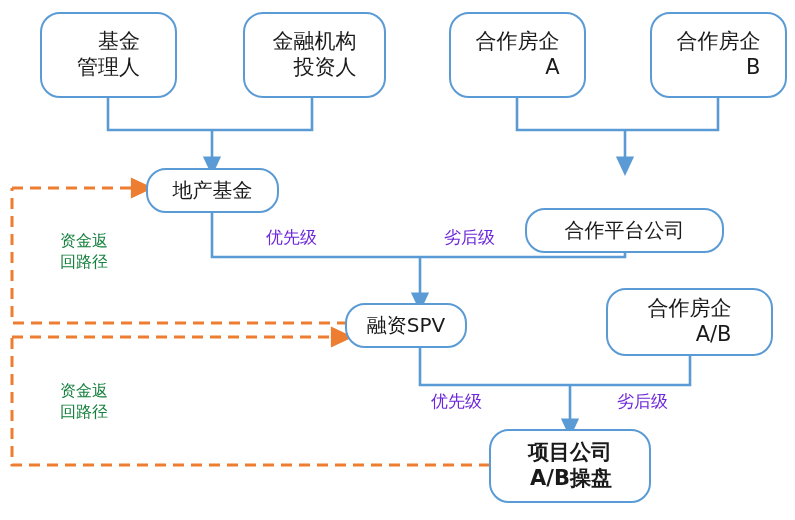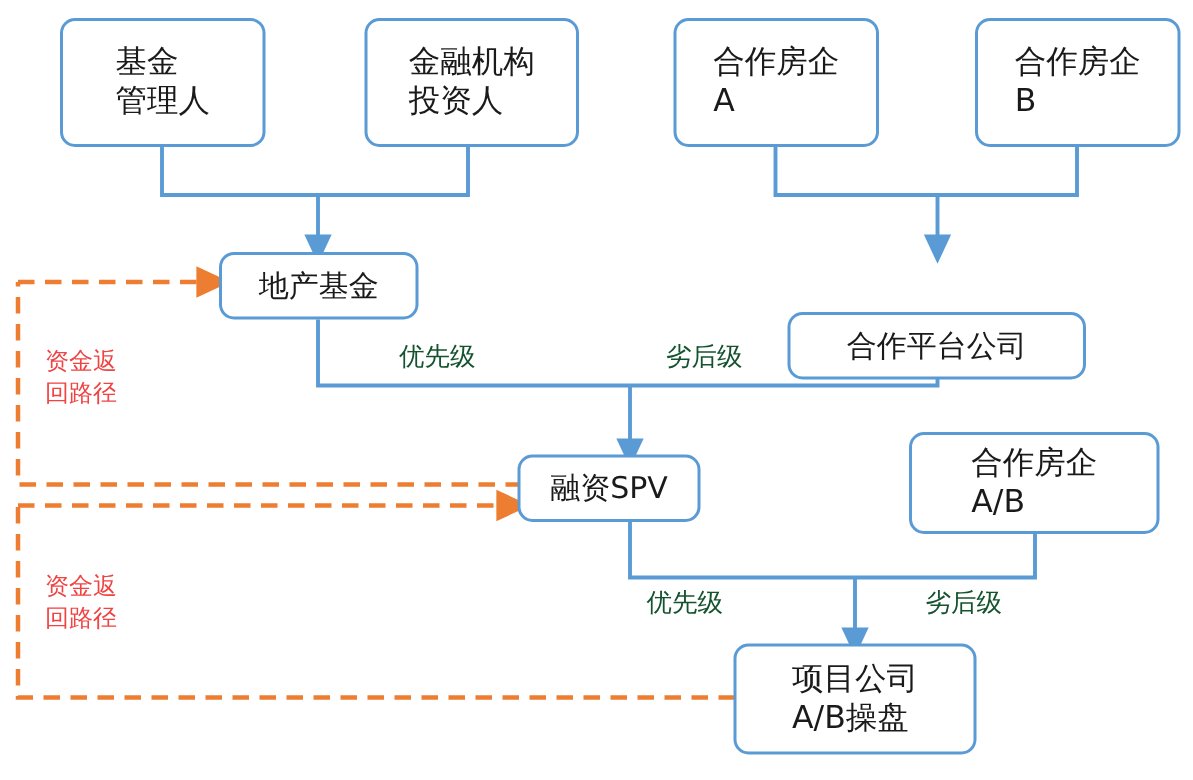--- a/index.html
+++ b/index.html
@@ -6,44 +6,45 @@
   body{
     font-family:"DejaVu Sans","Liberation Sans",sans-serif;
     width:795px;height:520px;overflow:hidden;
   }
   #stage{position:relative;width:795px;height:520px;background:#ffffff;}
   svg#wires{position:absolute;left:0;top:0;width:795px;height:520px;}
   .node{
     position:absolute;
     box-sizing:border-box;
     border:2.5px solid #5B9BD5;
-    border-radius:10px;
+    border-radius:20px;
     background:#ffffff;
     display:flex;
     align-items:center;
     justify-content:center;
-    text-align:left;
+    text-align:right;
     color:#1a1a1a;
     line-height:1.22;
     white-space:pre-line;
   }
   .n-big{font-size:21px;}
   .n-mid{font-size:20px;}
   .edge-label{
     position:absolute;
     font-size:17px;
-    color:#14532d;
+    color:#6d28d9;
     white-space:nowrap;
   }
   .ret-label{
     position:absolute;
     font-size:16px;
-    color:#ef4444;
+    color:#15803d;
     line-height:1.3;
     white-space:pre-line;
+    margin-left:30px;
   }
 </style>
 </head>
 <body>
 
 <div id="stage">
 
   <svg id="wires" viewBox="0 0 795 520" xmlns="http://www.w3.org/2000/svg">
     <defs>
       <marker id="arrBlue" markerWidth="9" markerHeight="9" refX="4.2" refY="4.5" orient="auto" markerUnits="strokeWidth">
@@ -93,21 +94,21 @@
 
   <div class="node n-mid" style="left:146px;top:168px;width:133px;height:45px;">地产基金</div>
 
   <div class="node n-mid" style="left:525px;top:168px;width:199px;height:45px;margin-top:40px;">合作平台公司</div>
 
   <div class="node n-mid" style="left:345px;top:303px;width:122px;height:45px;">融资SPV</div>
 
   <div class="node n-big" style="left:606px;top:288px;width:167px;height:68px;">合作房企
 A/B</div>
 
-  <div class="node n-big" style="left:489px;top:429px;width:162px;height:74px;">项目公司
+  <div class="node n-big" style="left:489px;top:429px;width:162px;height:74px;font-weight:bold;">项目公司
 A/B操盘</div>
 
   <div class="edge-label" style="left:266px;top:226px;">优先级</div>
 
   <div class="edge-label" style="left:444px;top:226px;">劣后级</div>
 
   <div class="edge-label" style="left:431px;top:390px;">优先级</div>
 
   <div class="edge-label" style="left:617px;top:390px;">劣后级</div>
 

